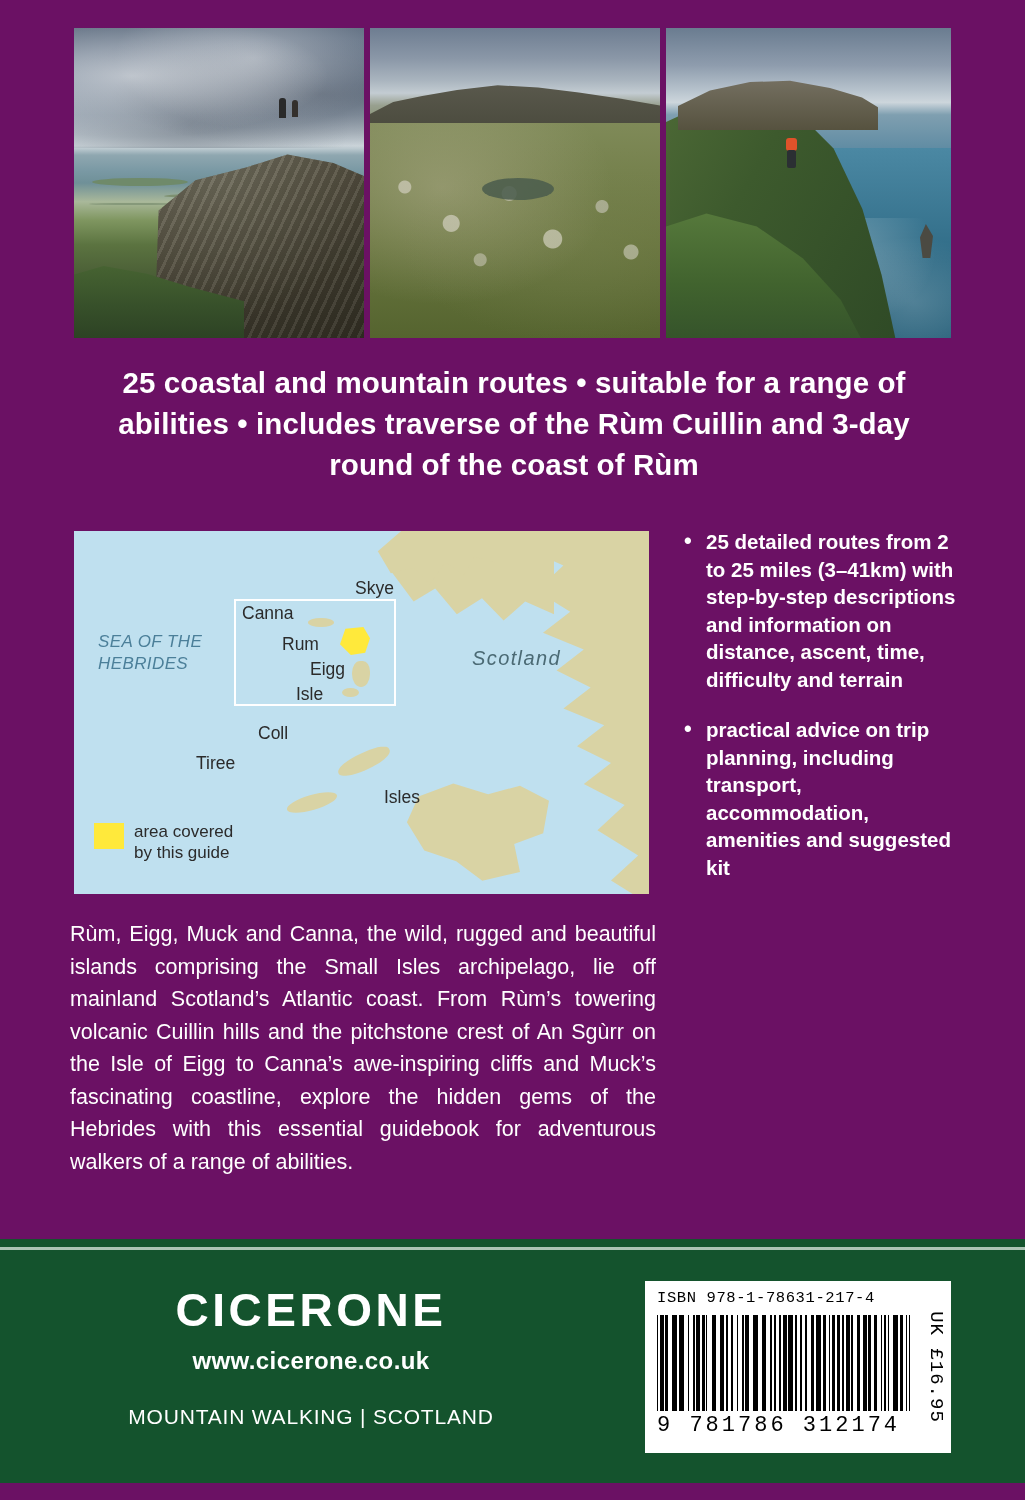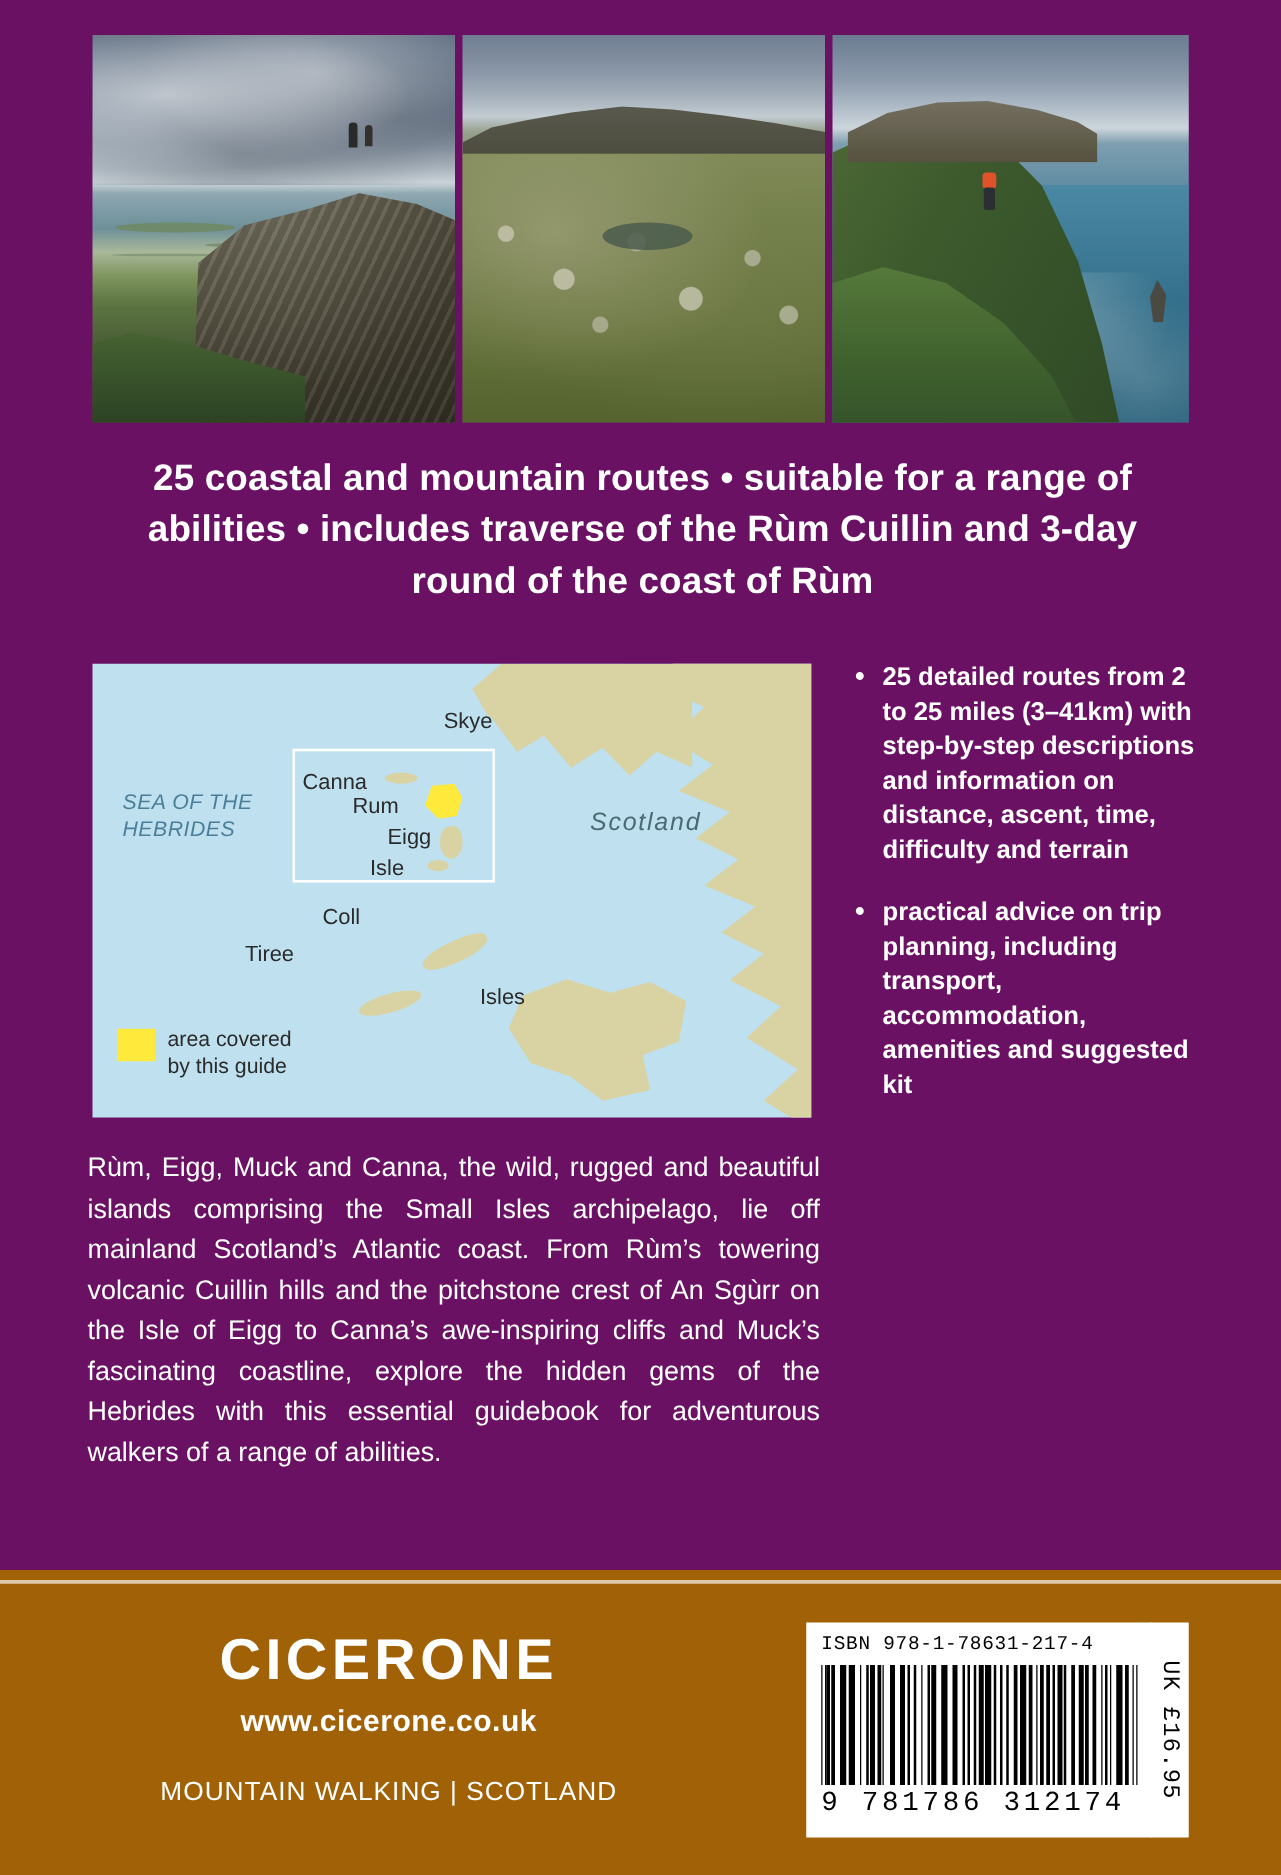--- a/index.html
+++ b/index.html
@@ -223,22 +223,22 @@
   .map .isle-muck {
     position: absolute; left: 268px; top: 157px; width: 17px; height: 9px;
     background: #d9d3a4; border-radius: 50%;
   }
   .map .label {
     position: absolute;
     font-size: 17.5px;
     color: #2b2b2b;
     white-space: nowrap;
   }
-  .map .label.skye-l   { left: 281px; top: 35px; }
-  .map .lbl-canna { left: 168px; top: 84px; }
+  .map .label.skye-l   { left: 281px; top: 47px; }
+  .map .lbl-canna { left: 168px; top: 72px; }
   .map .lbl-rum   { left: 208px; top: 103px; }
   .map .lbl-eigg  { left: 236px; top: 128px; }
   .map .lbl-muck  { left: 222px; top: 153px; }
   .map .lbl-coll  { left: 184px; top: 192px; }
   .map .lbl-tiree { left: 122px; top: 222px; }
   .map .lbl-mull  { left: 310px; top: 256px; }
   .map .lbl-scot {
     left: 398px; top: 116px;
     font-style: italic; letter-spacing: 1.4px; font-size: 20px;
     color: #4b6a74;
@@ -287,22 +287,22 @@
   .bullets ul { margin: 0; padding: 0; }
   .bullets li::before {
     content: "•";
     position: absolute; left: 2px; top: -1px;
     font-size: 22px;
   }
 
   
   .footer {
     position: absolute;
-    left: 0; bottom: 0; width: 1025px; height: 244px;
-    background: #a16207;
+    left: 0; bottom: 17px; width: 1025px; height: 244px;
+    background: #14532d;
   }
   .footer .rule {
     position: absolute; top: 8px; left: 0; width: 100%; height: 3px;
     background: #ffffff; opacity: .65;
   }
   .brand {
     position: absolute; left: 76px; top: 44px; width: 470px; text-align: center;
   }
   .brand .name {
     font-size: 46px; font-weight: bold; color: #ffffff;

